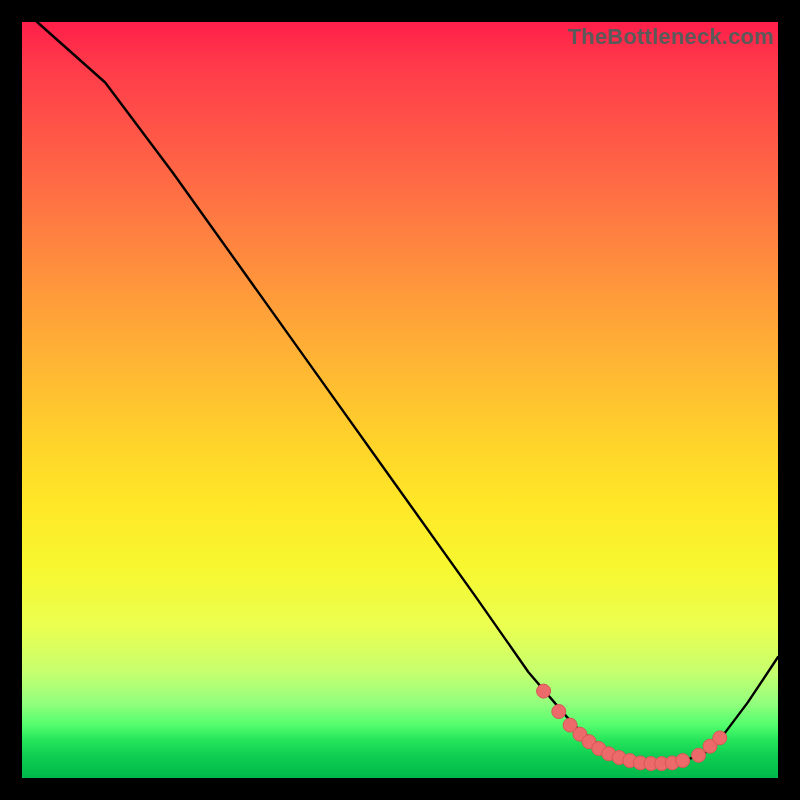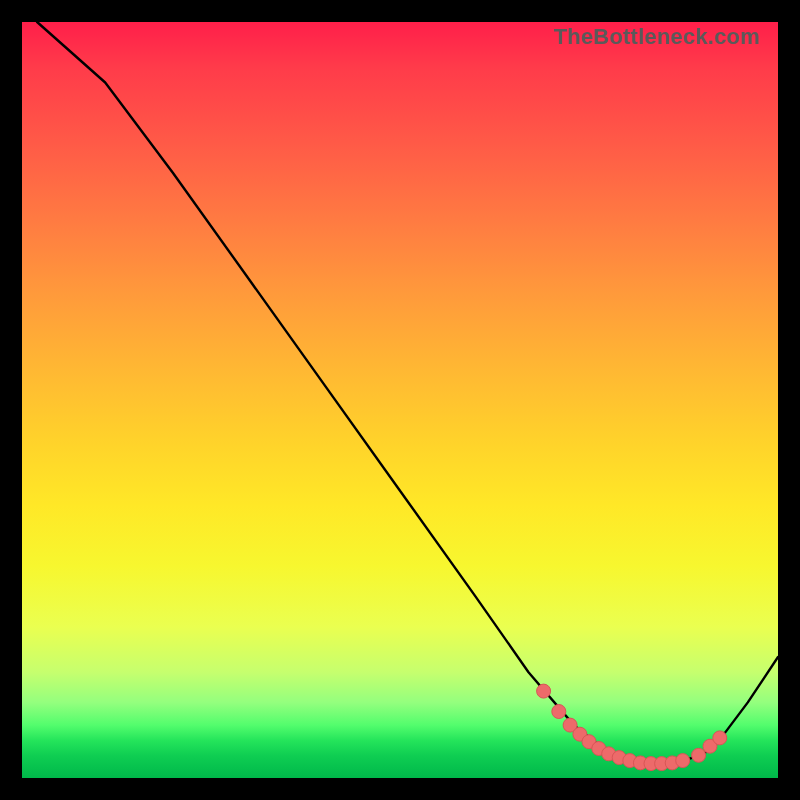--- a/index.html
+++ b/index.html
@@ -39,21 +39,21 @@
       #94ff7e 90%,
       #53fd6d 93%,
       #25e55b 95%,
       #0fce52 97%,
       #00b84a 100%
     );
   }
   .watermark {
     position: absolute;
     top: 2px;
-    right: 18px;
+    right: 4px;
     font-size: 22px;
     font-weight: 600;
     color: #5a5a5a;
     letter-spacing: 0.2px;
     user-select: none;
   }
   svg.curve {
     position: absolute;
     inset: 0;
     width: 100%;

